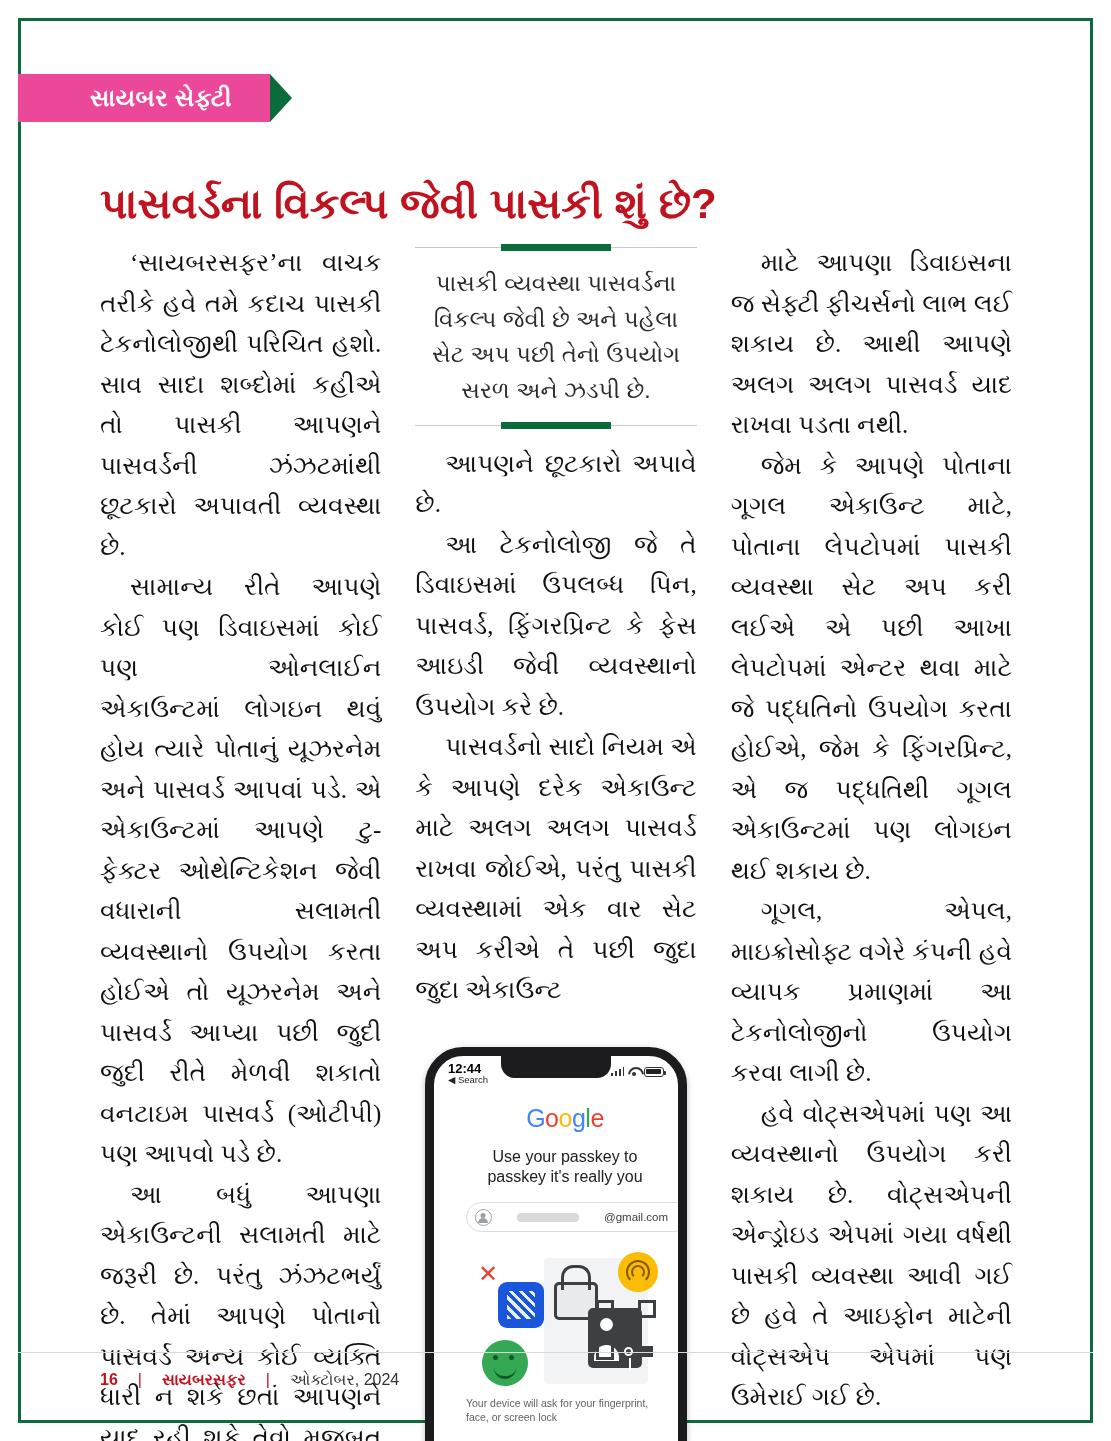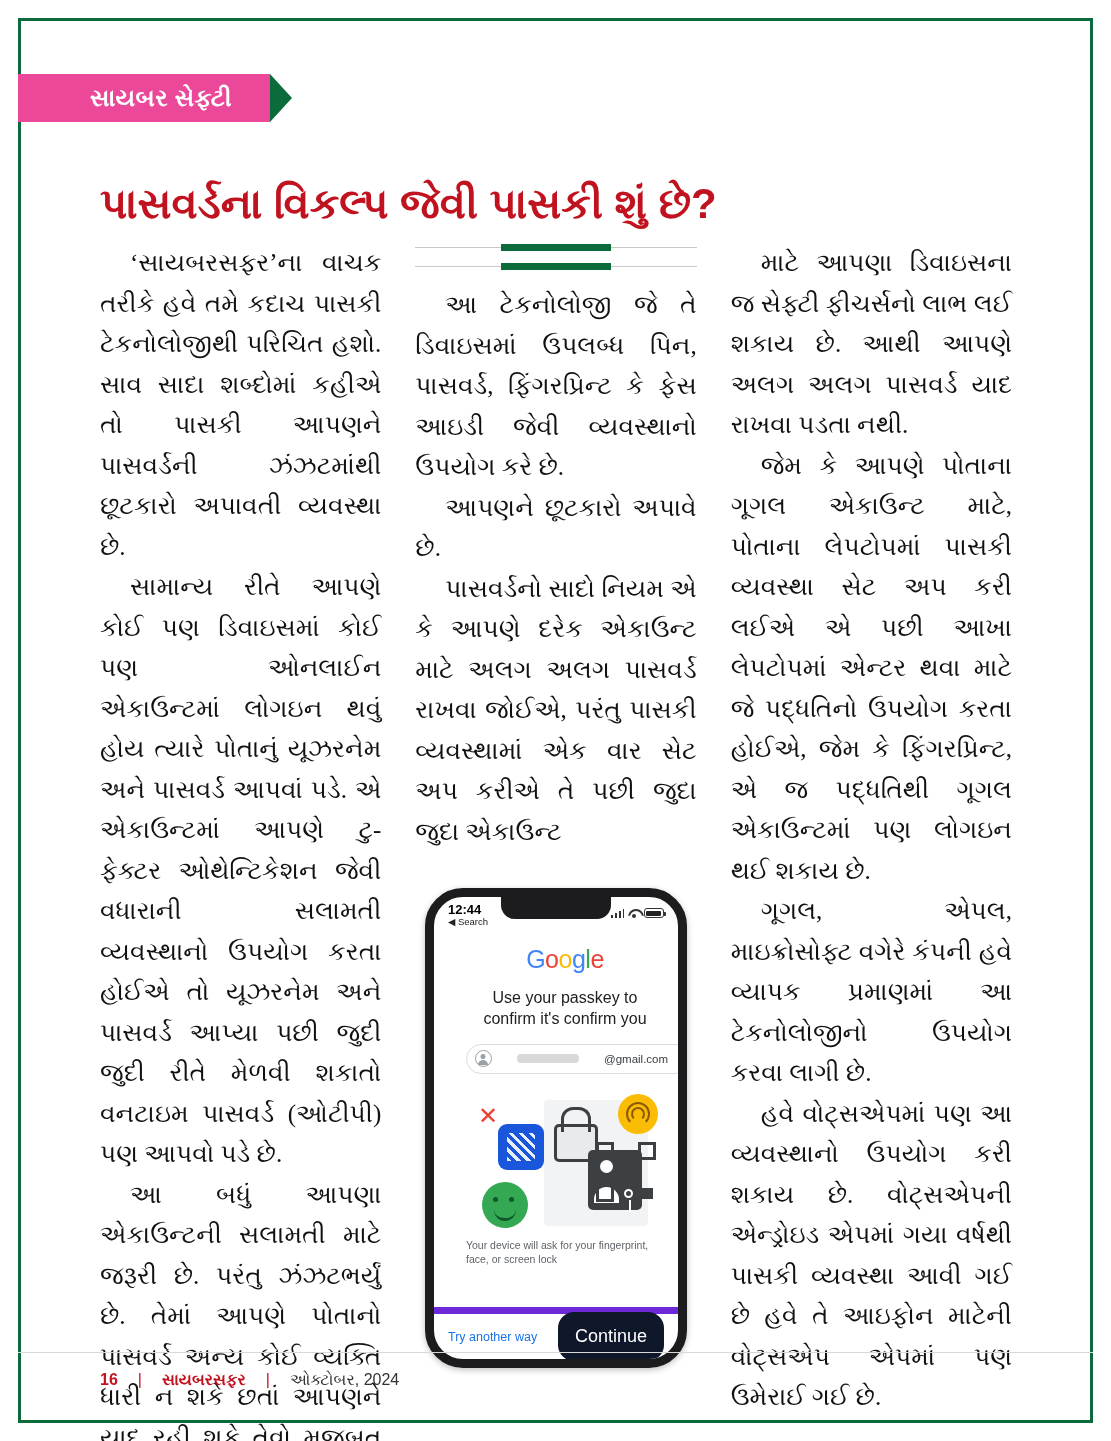--- a/index.html
+++ b/index.html
@@ -471,25 +471,26 @@
     <div class="col">
       <p class="first">‘સાયબરસફર’ના વાચક તરીકે હવે તમે કદાચ પાસકી ટેકનોલોજીથી પરિચિત હશો. સાવ સાદા શબ્દોમાં કહીએ તો પાસકી આપણને પાસવર્ડની ઝંઝટમાંથી છૂટકારો અપાવતી વ્યવસ્થા છે.</p>
       <p>સામાન્ય રીતે આપણે કોઈ પણ ડિવાઇસમાં કોઈ પણ ઓનલાઈન એકાઉન્ટમાં લોગઇન થવું હોય ત્યારે પોતાનું યૂઝરનેમ અને પાસવર્ડ આપવાં પડે. એ એકાઉન્ટમાં આપણે ટુ-ફેક્ટર ઓથેન્ટિકેશન જેવી વધારાની સલામતી વ્યવસ્થાનો ઉપયોગ કરતા હોઈએ તો યૂઝરનેમ અને પાસવર્ડ આપ્યા પછી જુદી જુદી રીતે મેળવી શકાતો વનટાઇમ પાસવર્ડ (ઓટીપી) પણ આપવો પડે છે.</p>
       <p>આ બધું આપણા એકાઉન્ટની સલામતી માટે જરૂરી છે. પરંતુ ઝંઝટભર્યું છે. તેમાં આપણે પોતાનો પાસવર્ડ અન્ય કોઈ વ્યક્તિ ધારી ન શકે છતાં આપણને યાદ રહી શકે તેવો મજબૂત રાખવો પડે. ટુ-ફેક્ટર ઓથેન્ટિકેશનની વ્યવસ્થા પણ એકાઉન્ટની સલામતી વધારે છે પરંતુ તેમાં કડાકૂટ છે તથા એ વ્યવસ્થા પણ સંપૂર્ણ સલામત નથી. કેમ કે તેમાં ઓટીપી જો એસએમએસથી આવે તો તેને અન્ય કોઈ આંતરી લે એવું જોખમ રહે છે.</p>
       <p>પાસકી આ બધી ઝંઝટમાંથી</p>
     </div>
 
     <div class="col">
       <div class="pullquote">
         <div class="pq-rule"></div>
+        <div class="pq-text">પાસકી વ્યવસ્થા પાસવર્ડના વિકલ્પ જેવી છે અને પહેલા સેટ અપ પછી તેનો ઉપયોગ સરળ અને ઝડપી છે.</div>
         <div class="pq-rule bottom"></div>
       </div>
 
+      <p>આપણને છૂટકારો અપાવે છે.</p>
       <p>આ ટેકનોલોજી જે તે ડિવાઇસમાં ઉપલબ્ધ પિન, પાસવર્ડ, ફિંગરપ્રિન્ટ કે ફેસ આઇડી જેવી વ્યવસ્થાનો ઉપયોગ કરે છે.</p>
-      <p>આપણને છૂટકારો અપાવે છે.</p>
       <p>પાસવર્ડનો સાદો નિયમ એ કે આપણે દરેક એકાઉન્ટ માટે અલગ અલગ પાસવર્ડ રાખવા જોઈએ, પરંતુ પાસકી વ્યવસ્થામાં એક વાર સેટ અપ કરીએ તે પછી જુદા જુદા એકાઉન્ટ</p>
 
       <div class="phone-wrap">
         <div class="phone">
           <div class="notch"></div>
 
           <div class="status-bar">
             <div class="sb-left">
               <div class="sb-time">12:44</div>
               <div class="sb-search">◀ <span>Search</span></div>
@@ -499,21 +500,21 @@
               <span class="wifi"></span>
               <span class="batt"></span>
             </div>
           </div>
 
           <div class="phone-body">
             <div class="goog">
               <span>G</span><span>o</span><span>o</span><span>g</span><span>l</span><span>e</span>
             </div>
 
-            <div class="passkey-title">Use your passkey to confirm it's confirm you</div>
+            <div class="passkey-title">Use your passkey to passkey it's really you</div>
 
             <div class="account-chip">
               <span class="avatar-sm"></span>
               <span class="email-blur"></span>
               <span class="email-dom">@gmail.com</span>
               <span class="chev"></span>
             </div>
 
             <div class="illus">
               <div class="ill-x">✕</div>

